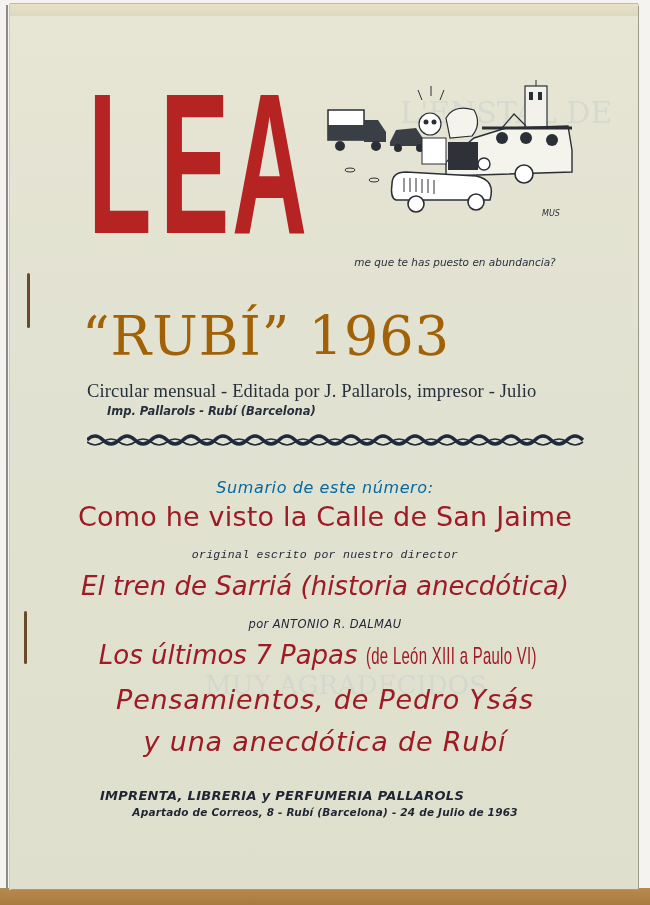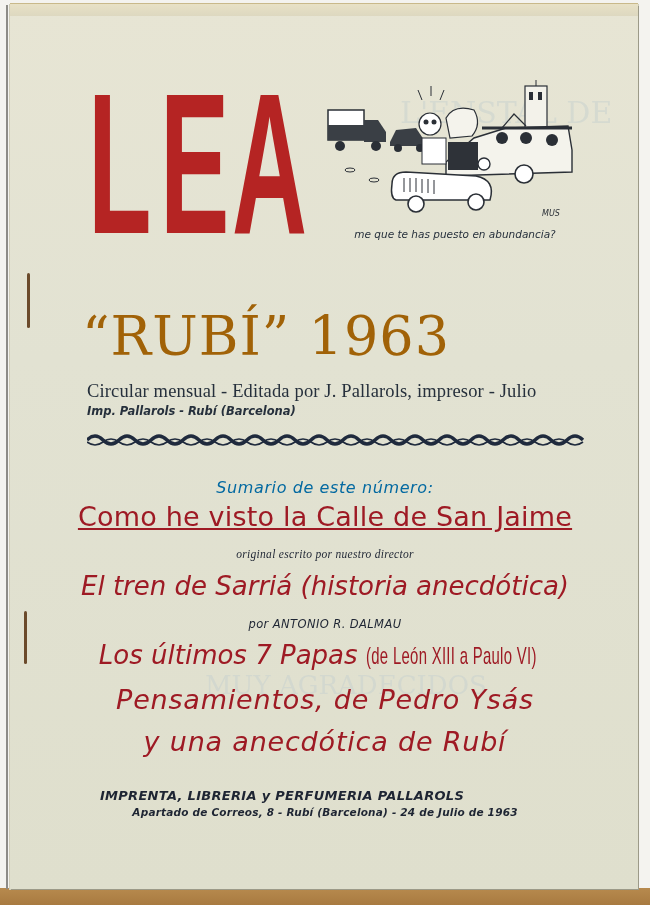--- a/index.html
+++ b/index.html
@@ -41,57 +41,57 @@
 
   .cartoon {
     position:absolute; left:326px; top:80px; width:248px; height:140px;
   }
   .caption {
     position:absolute; left:321px; top:227px; width:268px;
     font-family:"DejaVu Sans", sans-serif; font-style:italic;
     font-size:10.5px; line-height:15px; color:#26303c; text-align:center;
   }
   .caption .l1, .caption .l2 { text-align:justify; text-align-last:justify; display:block; }
-  .caption .l3 { display:block; text-align:center; }
+  .caption .l3 { display:block; text-align:center;margin-top:28px; }
 
   .title {
     position:absolute; left:82px; top:294px; width:510px;
     font-family:"DejaVu Serif", serif; font-weight:normal;
     font-size:54px; line-height:86px; color:#a16207; letter-spacing:1px;
     white-space:nowrap;
   }
   .subtitle {
     position:absolute; left:87px; top:380px; width:500px;
     font-family:"Liberation Serif", serif; font-size:18.5px; line-height:22px;
     color:#26303c; white-space:nowrap; letter-spacing:0.15px;
   }
   .legal-row {
     position:absolute; left:87px; top:404px; width:498px;
     display:flex; justify-content:space-between;
     font-family:"DejaVu Sans", sans-serif; font-style:italic; font-weight:bold;
     font-size:11.5px; color:#26303c;
   }
-  .legal-row .right { font-weight:normal; font-style:italic; font-weight:600; }
+  .legal-row .right { font-weight:normal; font-style:italic; font-weight:600;margin-left:20px; }
   .ornament {
     position:absolute; left:87px; top:432px; width:500px; height:16px;
   }
 
   .summary-head {
     position:absolute; left:0; width:650px; top:478px; text-align:center;
     font-family:"DejaVu Sans", sans-serif; font-style:italic;
     font-size:16px; color:#0369a1; letter-spacing:0.6px;
   }
   .headline {
     position:absolute; left:0; width:650px; text-align:center; white-space:nowrap;
     font-family:"DejaVu Sans", sans-serif; color:#9e1a24;
   }
-  .h1 { top:501px; font-size:27px; letter-spacing:0.2px;text-decoration:underline; }
+  .h1 { top:501px; font-size:27px; letter-spacing:0.2px; }
   .by1 {
     position:absolute; left:0; width:650px; top:548px; text-align:center;
-    font-family:Liberation Serif, serif; font-style:italic;
+    font-family:Liberation Mono, monospace; font-style:italic;
     font-size:11.5px; color:#1e2533; letter-spacing:0.3px;
   }
   .h2 { top:571px; font-size:26px; font-style:italic; letter-spacing:0px; }
   .by2 {
     position:absolute; left:0; width:650px; top:617px; text-align:center;
     font-family:"DejaVu Sans", sans-serif; font-style:italic;
     font-size:11.5px; color:#1e2533; letter-spacing:0.4px;
   }
   .h3 { top:640px; font-size:26px; font-style:italic; }
   .h3 .paren {

